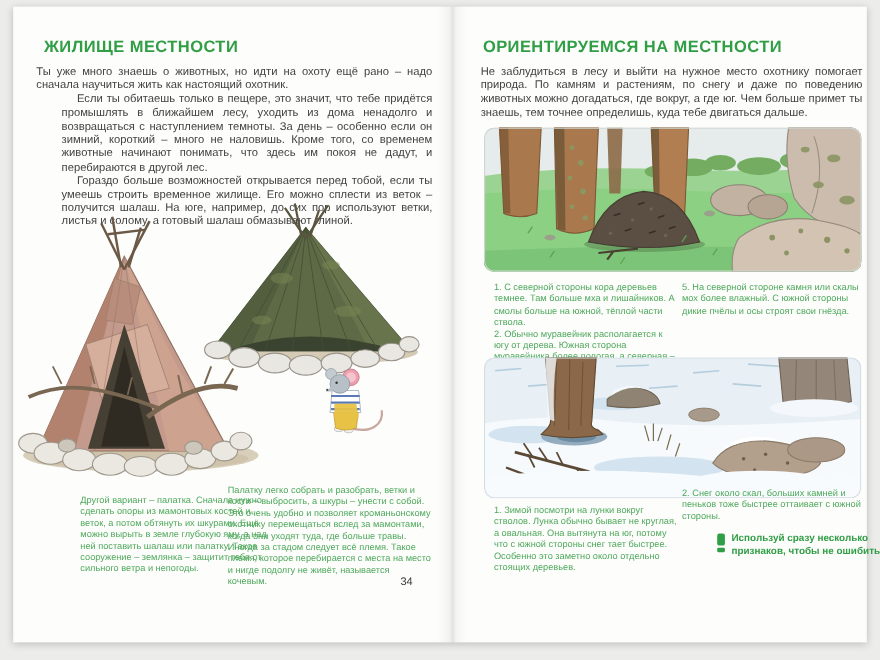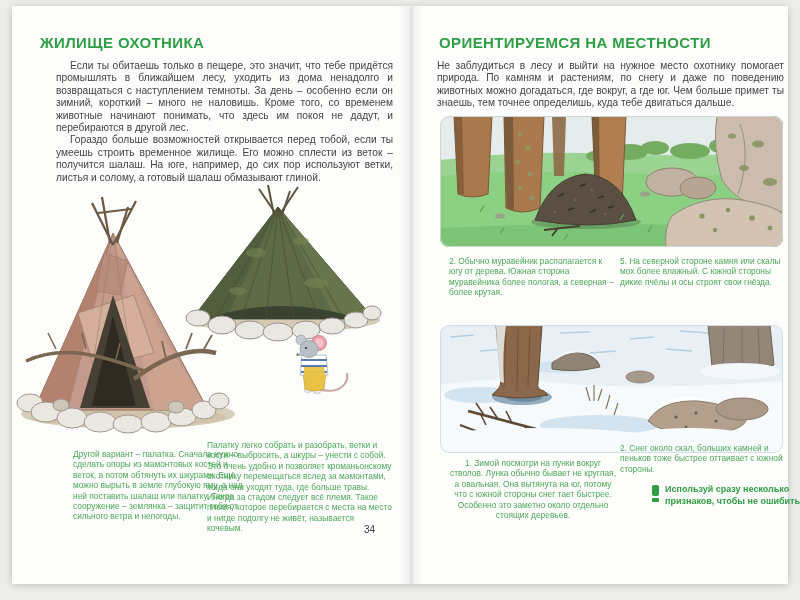--- a/index.html
+++ b/index.html
@@ -24,23 +24,24 @@
   .callout-text{font-size:9px;line-height:11.5px;font-weight:700;color:#2f9e44;}
   svg{display:block;}
 </style>
 </head>
 <body>
 
 <div class="stage">
   <div class="spread">
 
     <div>
-      <div class="abs title" style="left:28px;top:28px;">ЖИЛИЩЕ ОХОТНИКА</div>
+      <div class="abs title" style="left:28px;top:28px;">ЖИЛИЩЕ МЕСТНОСТИ</div>
 
       <div class="abs body-text" style="left:21px;top:54px;width:360px;">
+        <p>Ты уже много знаешь о животных, но идти на охоту ещё рано – надо сначала научиться жить как настоящий охотник.</p>
         <p class="indent">Если ты обитаешь только в пещере, это значит, что тебе придётся промышлять в ближайшем лесу, уходить из дома ненадолго и возвращаться с наступлением темноты. За день – особенно если он зимний, короткий – много не наловишь. Кроме того, со временем животные начинают понимать, что здесь им покоя не дадут, и перебираются в другой лес.</p>
         <p class="indent">Гораздо больше возможностей открывается перед тобой, если ты умеешь строить временное жилище. Его можно сплести из веток – получится шалаш. На юге, например, до сих пор используют ветки, листья и солому, а готовый шалаш обмазывают глиной.</p>
       </div>
 
       <svg class="abs" style="left:4px;top:177px;" width="372" height="262" viewBox="0 0 372 262">
 
         <g>
           <ellipse cx="112" cy="231" rx="107" ry="15" fill="#d8cfba"></ellipse>
           <ellipse cx="112" cy="234" rx="98" ry="10" fill="#c9bda2" opacity=".6"></ellipse>
           <path d="M97,50 L18,227 L192,227 Z" fill="#c39a8b" stroke="#8f6f5f" stroke-width="1"></path>
@@ -235,20 +236,21 @@
             <path d="M60,118 L64,112"></path>
               <path d="M180,104 L184,98"></path>
           </g>
           <ellipse cx="60" cy="100" rx="5" ry="2.6" fill="#9aa08a"></ellipse>
           <ellipse cx="205" cy="78" rx="5" ry="2.6" fill="#9aa08a"></ellipse>
           <rect x="0.5" y="0.5" width="342" height="130" rx="9" fill="none" stroke="#cfd6d2" stroke-width="1"></rect>
         </g>
       </svg>
 
       <div class="abs" style="left:437px;top:250px;width:166px;">
+        <div class="cap">1. С северной стороны кора деревьев темнее. Там больше мха и лишайников. А смолы больше на южной, тёплой части ствола.</div>
         <div class="cap">2. Обычно муравейник располагается к югу от дерева. Южная сторона муравейника более пологая, а северная – более крутая.</div>
       </div>
       <div class="abs cap" style="left:608px;top:250px;width:168px;">5. На северной стороне камня или скалы мох более влажный. С южной стороны дикие пчёлы и осы строят свои гнёзда.</div>
 
       <svg class="abs" style="left:428px;top:319px;" width="343" height="128" viewBox="0 0 343 128">
         <defs>
             <clipPath id="wclip">
               <rect x="0" y="0" width="343" height="128" rx="9"></rect>
             </clipPath>
           </defs>
@@ -323,21 +325,21 @@
               <path d="M154,76 L154,60"></path>
               <path d="M158,76 L162,64"></path>
             <path d="M166,84 L170,70"></path>
               <path d="M174,90 L178,78"></path>
           </g>
           <path d="M0,108 Q100,98 200,108 Q290,116 343,108 L343,128 L0,128 Z" fill="#f8fbfd"></path>
           <rect x="0.5" y="0.5" width="342" height="127" rx="9" fill="none" stroke="#d3dde4" stroke-width="1"></rect>
         </g>
       </svg>
 
-      <div class="abs cap" style="left:437px;top:452px;width:168px;text-align:center;">1. Зимой посмотри на лунки вокруг стволов. Лунка обычно бывает не круглая, а овальная. Она вытянута на юг, потому что с южной стороны снег тает быстрее. Особенно это заметно около отдельно стоящих деревьев.</div>
+      <div class="abs cap" style="left:437px;top:452px;width:168px;">1. Зимой посмотри на лунки вокруг стволов. Лунка обычно бывает не круглая, а овальная. Она вытянута на юг, потому что с южной стороны снег тает быстрее. Особенно это заметно около отдельно стоящих деревьев.</div>
       <div class="abs cap" style="left:608px;top:437px;width:170px;">2. Снег около скал, больших камней и пеньков тоже быстрее оттаивает с южной стороны.</div>
 
       <div class="abs callout" style="left:600px;top:478px;width:176px;padding-left:40px;">
         <div class="excl">
           <div class="bar"></div>
             <div class="dot"></div>
         </div>
         <div class="callout-text">Используй сразу несколько признаков, чтобы не ошибиться!</div>
       </div>
 

